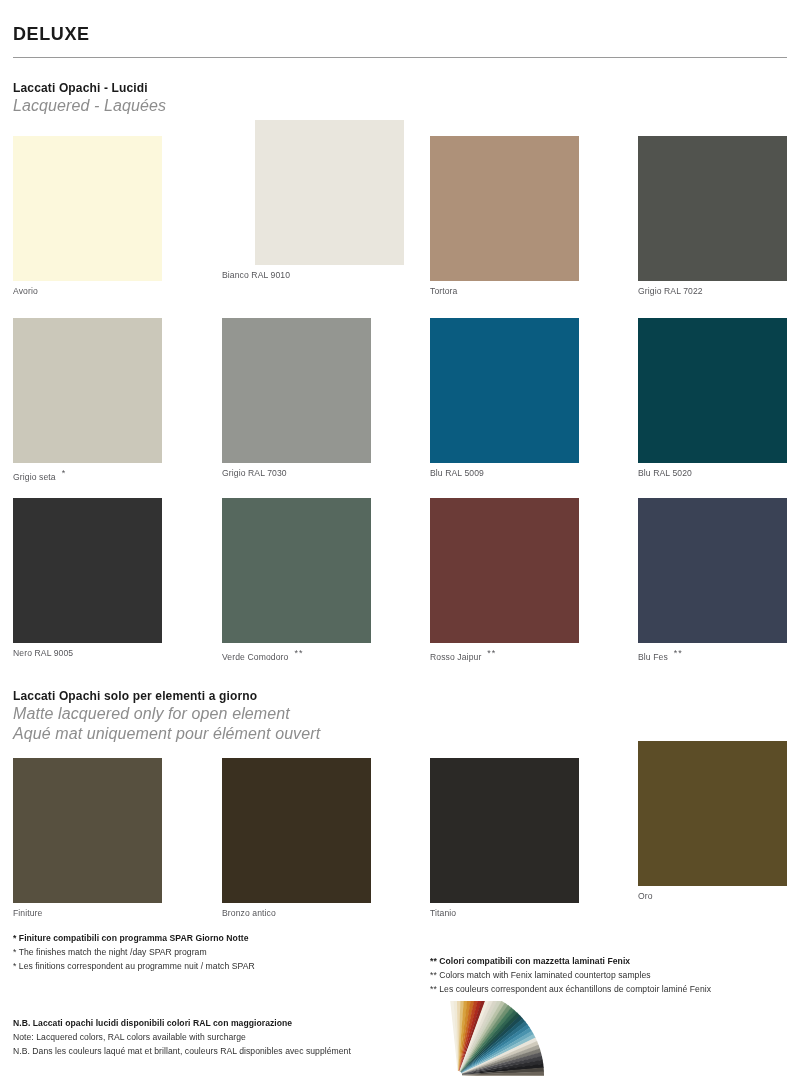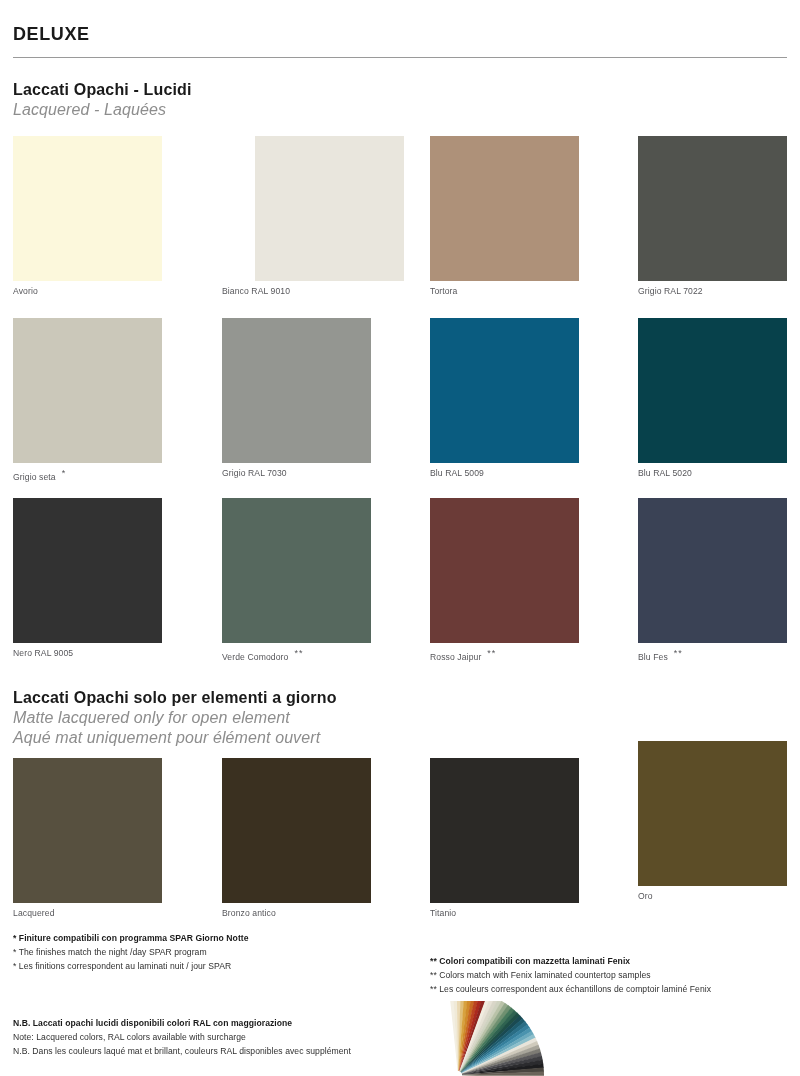--- a/index.html
+++ b/index.html
@@ -41,21 +41,21 @@
     height: 1px;
     background: #9a9a9a;
   }
 
   
   .section-head {
     position: absolute;
     left: 13px;
   }
   .sec-it {
-    font-size: 16px;
+    font-size: 12px;
     font-weight: bold;
     color: #1a1a1a;
     letter-spacing: 0.15px;
     white-space: nowrap;
   }
   .sec-sub {
     font-size: 16px;
     font-style: italic;
     color: #8d8d8d;
     letter-spacing: 0.1px;
@@ -131,21 +131,21 @@
     <div class="sec-it">Laccati Opachi - Lucidi</div>
     <div class="sec-sub">Lacquered - Laquées</div>
   </div>
 
   <div class="swatch" style="left:13px;  top:136px;border-radius:9px;">
     <span class="swatch-chip" style="background-color: rgb(252, 248, 220);"></span>
     <div class="swatch-label">
       <span>Avorio</span><span class="ast"></span>
     </div>
   </div>
-  <div class="swatch" style="left:222px; top:136px;padding-left:33px;">
+  <div class="swatch" style="left:222px; top:120px;padding-left:33px;">
     <span class="swatch-chip" style="background-color: rgb(233, 230, 221);"></span>
     <div class="swatch-label">
       <span>Bianco RAL 9010</span><span class="ast"></span>
     </div>
   </div>
   <div class="swatch" style="left:430px; top:136px;">
     <span class="swatch-chip" style="background-color: rgb(174, 145, 121);"></span>
     <div class="swatch-label">
       <span>Tortora</span><span class="ast"></span>
     </div>
@@ -209,21 +209,21 @@
 
   <div class="section-head" style="top:689px;">
     <div class="sec-it">Laccati Opachi solo per elementi a giorno</div>
     <div class="sec-sub">Matte lacquered only for open element</div>
     <div class="sec-sub">Aqué mat uniquement pour élément ouvert</div>
   </div>
 
   <div class="swatch" style="left:13px;  top:758px;">
     <span class="swatch-chip" style="background-color: rgb(87, 80, 63);"></span>
     <div class="swatch-label">
-      <span>Lacquered</span><span class="ast"></span>
+      <span>Finiture</span><span class="ast"></span>
     </div>
   </div>
   <div class="swatch" style="left:222px; top:758px;">
     <span class="swatch-chip" style="background-color: rgb(58, 48, 32);"></span>
     <div class="swatch-label">
       <span>Bronzo antico</span><span class="ast"></span>
     </div>
   </div>
   <div class="swatch" style="left:430px; top:758px;">
     <span class="swatch-chip" style="background-color: rgb(43, 41, 38);"></span>
@@ -234,21 +234,21 @@
   <div class="swatch" style="left:638px; top:741px;">
     <span class="swatch-chip" style="background-color: rgb(92, 77, 39);"></span>
     <div class="swatch-label">
       <span>Oro</span><span class="ast"></span>
     </div>
   </div>
 
   <div class="note-block" style="left:13px; top:933px;">
     <div class="note-bold">* Finiture compatibili con programma SPAR Giorno Notte</div>
     <div class="note-line">* The finishes match the night /day SPAR program</div>
-    <div class="note-line">* Les finitions correspondent au laminati nuit / jour SPAR</div>
+    <div class="note-line">* Les finitions correspondent au programme nuit / match SPAR</div>
   </div>
 
   <div class="note-block" style="left:430px; top:956px;">
     <div class="note-bold">** Colori compatibili con mazzetta laminati Fenix</div>
     <div class="note-line">**  Colors match with Fenix laminated countertop samples</div>
     <div class="note-line">**  Les couleurs correspondent aux échantillons de comptoir laminé Fenix</div>
   </div>
 
   <div class="note-block" style="left:13px; top:1018px;">
     <div class="note-bold">N.B. Laccati opachi lucidi disponibili colori RAL con maggiorazione</div>

